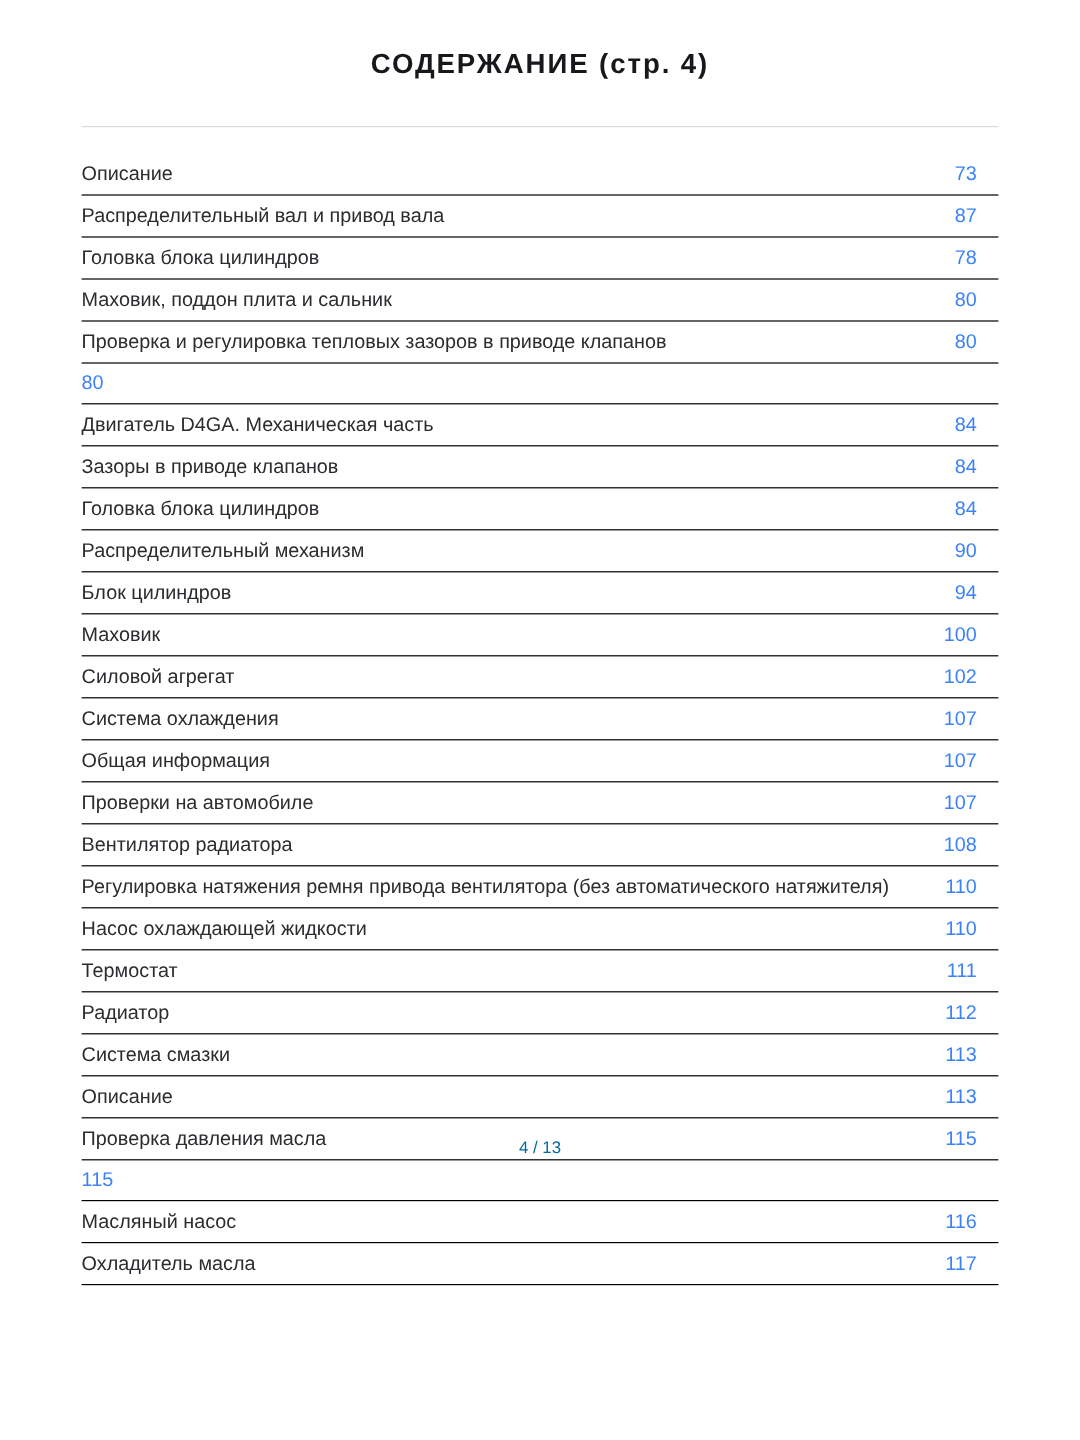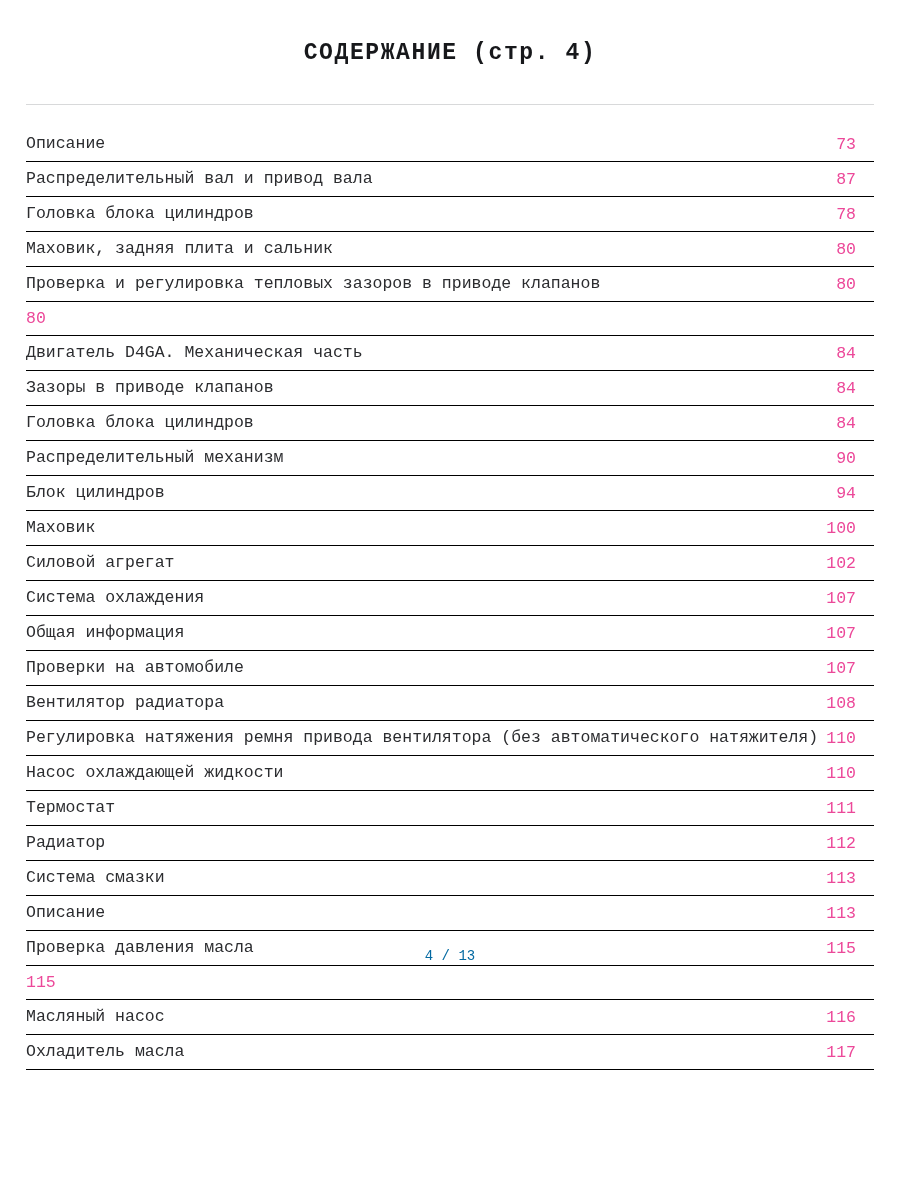--- a/index.html
+++ b/index.html
@@ -7,22 +7,21 @@
     width: 900px;
     height: 1200px;
     background: #ffffff;
     font-family: "Liberation Sans", sans-serif;
   }
   .page {
     position: relative;
     width: 900px;
     height: 1004px;
     background: #ffffff;
-    padding: 0 26px;
-    font-family: Liberation Mono, monospace;
+    padding: 0 68px;
   }
   .toc-title {
     padding-top: 40px;
     text-align: center;
     font-size: 23px;
     font-weight: 700;
     letter-spacing: 1.6px;
     color: #17181b;
   }
   .title-rule {
@@ -43,21 +42,21 @@
   }
   .toc-label {
     font-size: 16.5px;
     color: #2b2c2f;
     line-height: 20px;
     padding-right: 8px;
     white-space: nowrap;
   }
   .toc-page {
     font-size: 16.5px;
-    color: #ec4899;
+    color: #3b82f6;
     padding-right: 18px;
     flex-shrink: 0;
   }
   .footer {
     position: absolute;
     left: 0;
     bottom: 40px;
     width: 100%;
     text-align: center;
     font-size: 14px;
@@ -83,21 +82,21 @@
     <span class="toc-label">Распределительный вал и привод вала</span>
     <span class="toc-page">87</span>
   </div>
 
   <div class="toc-row">
     <span class="toc-label">Головка блока цилиндров</span>
     <span class="toc-page">78</span>
   </div>
 
   <div class="toc-row">
-    <span class="toc-label">Маховик, задняя плита и сальник</span>
+    <span class="toc-label">Маховик, поддон плита и сальник</span>
     <span class="toc-page">80</span>
   </div>
 
   <div class="toc-row">
     <span class="toc-label">Проверка и регулировка тепловых зазоров в приводе клапанов</span>
     <span class="toc-page">80</span>
   </div>
 
   <div class="toc-row">
     <span class="toc-page">80</span>

